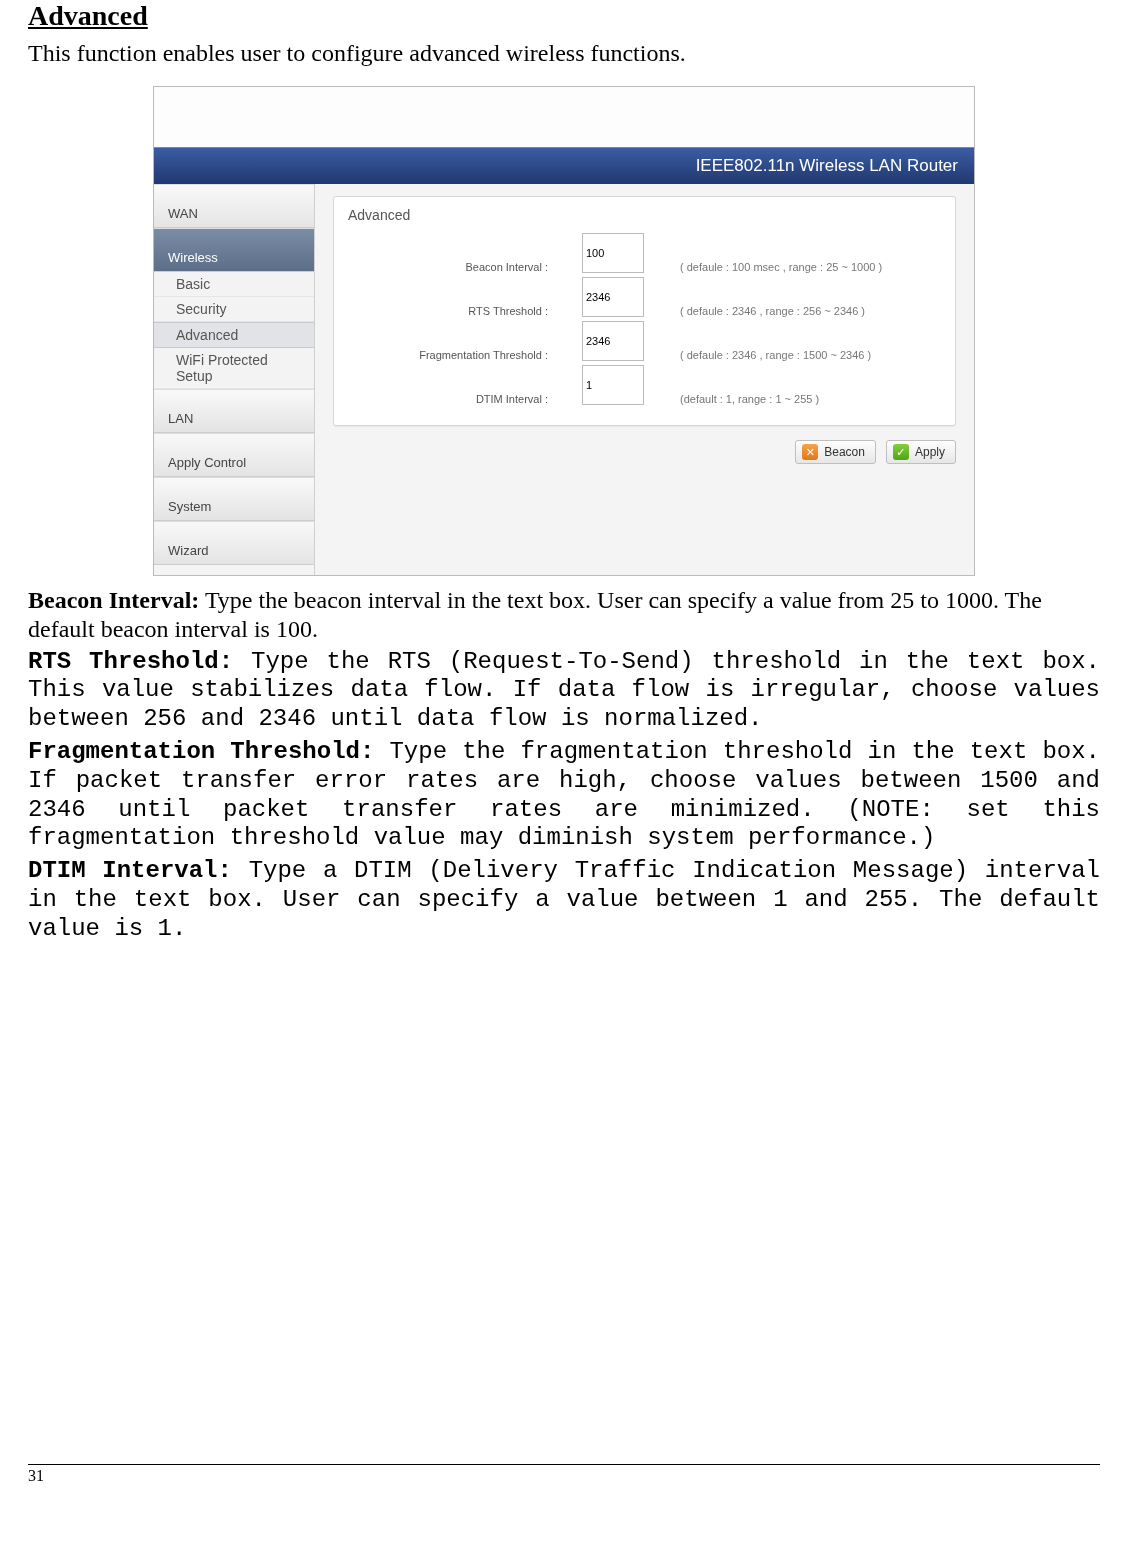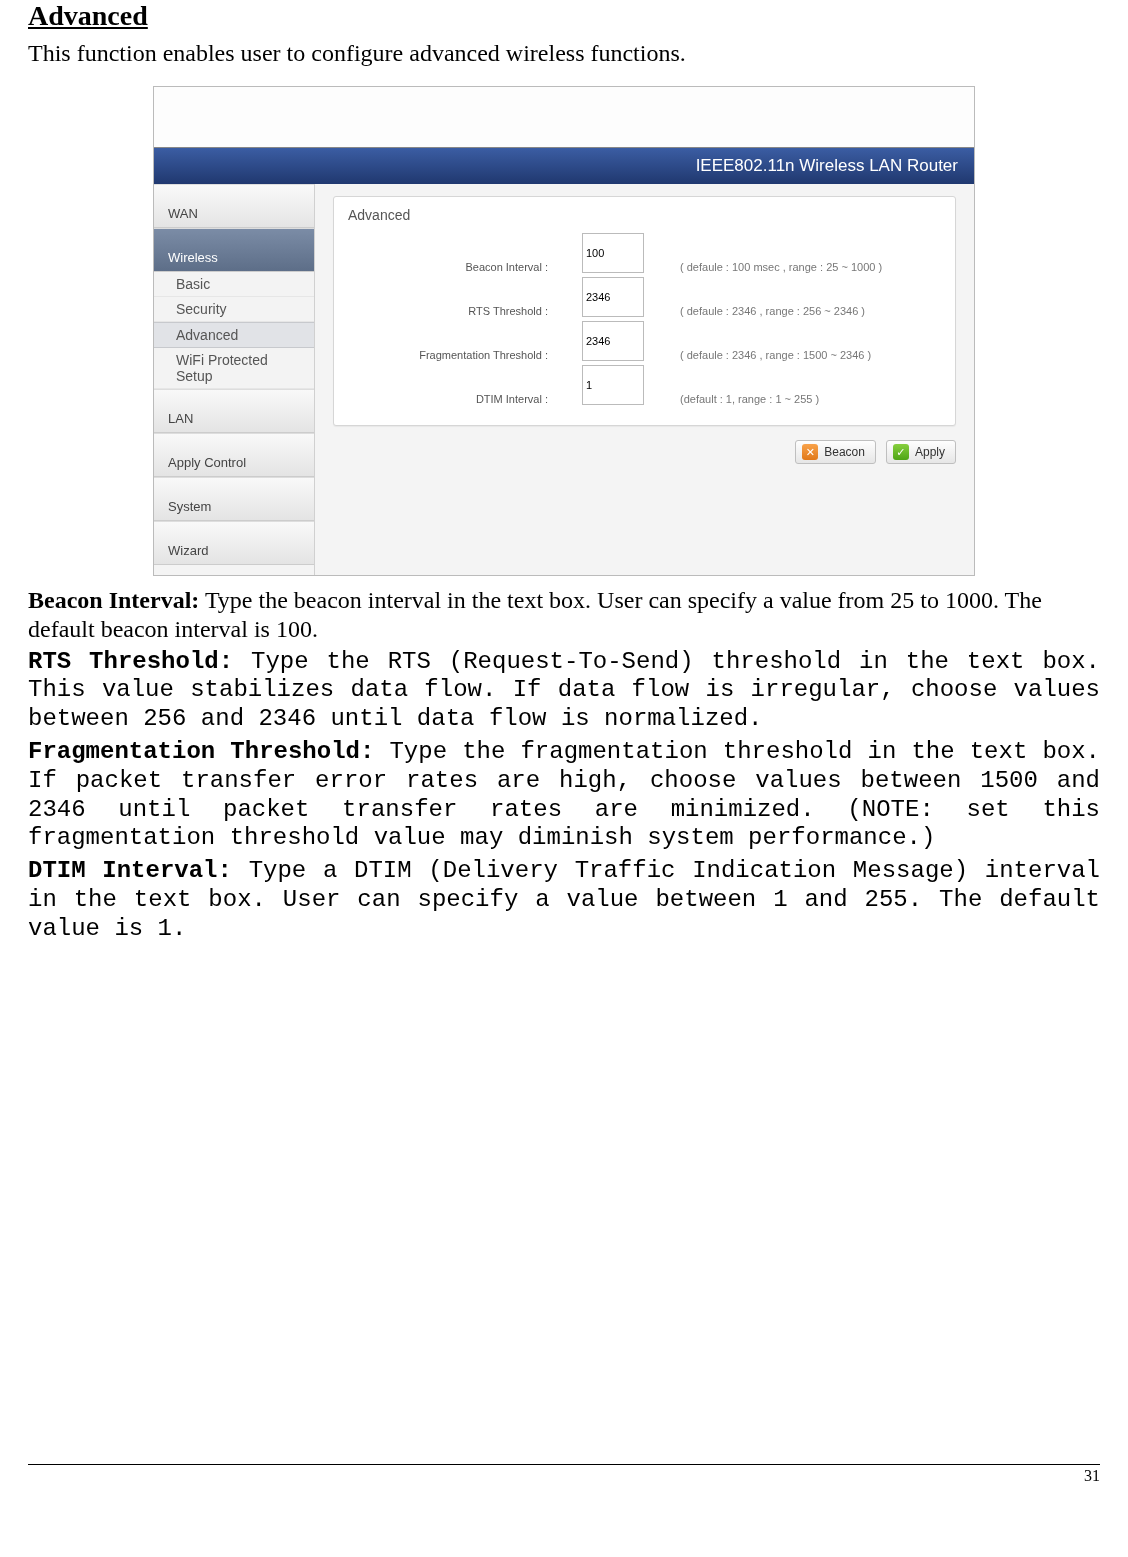--- a/index.html
+++ b/index.html
@@ -164,21 +164,21 @@
   .desc p { margin: 4px 0; line-height: 1.2; }
   .desc .justify { text-align: justify; font-family: Liberation Mono, monospace; }
 
   
   .footer-rule {
     border: none;
     border-top: 1px solid #000;
     margin: 520px 0 2px 0;
   }
   .page-number {
-    text-align: right;
+    text-align: left;
     font-size: 16px;
   }
 </style>
 </head>
 <body>
 
 <div class="page">
 
   <div class="heading">Advanced</div>
   <div class="intro">This function enables user to configure advanced wireless functions.</div>

